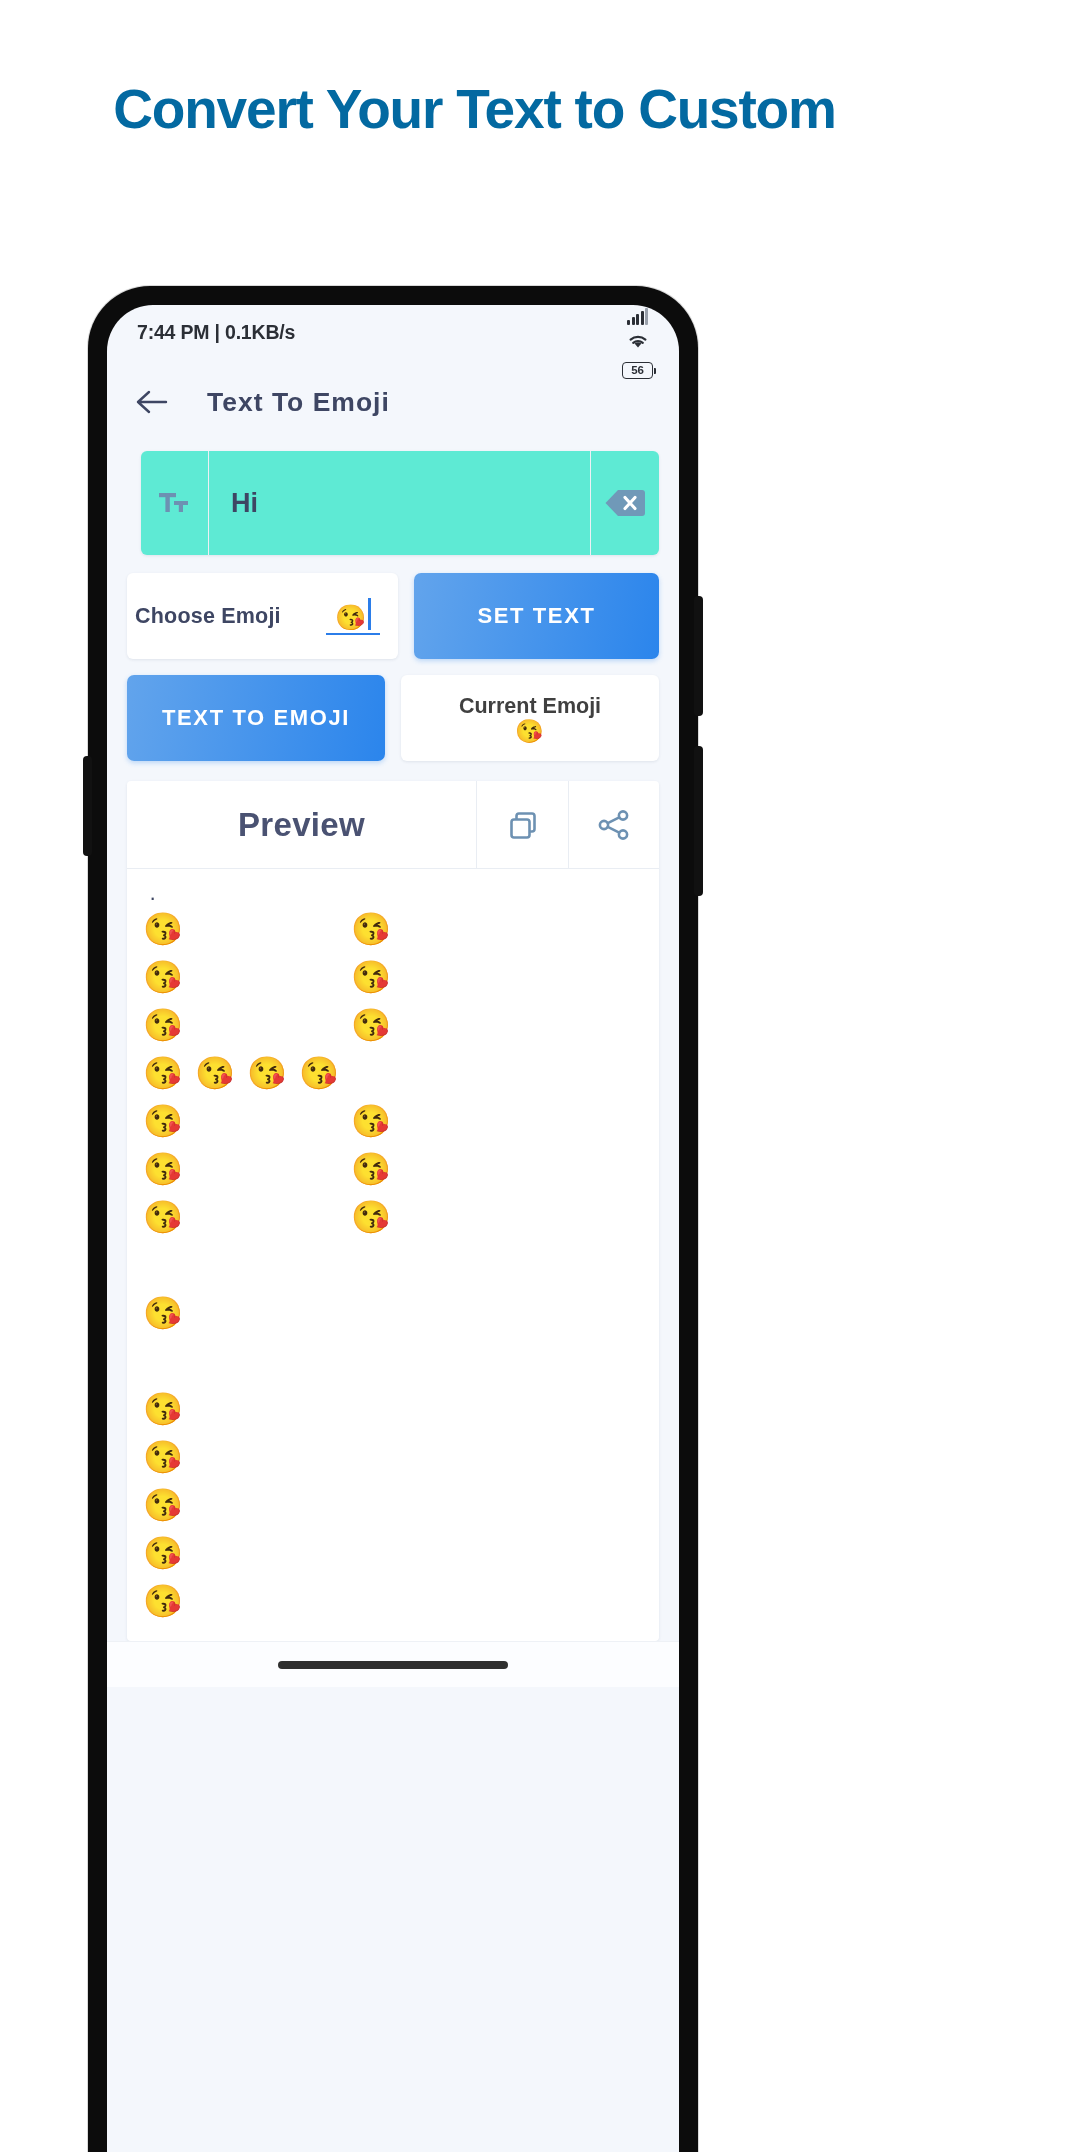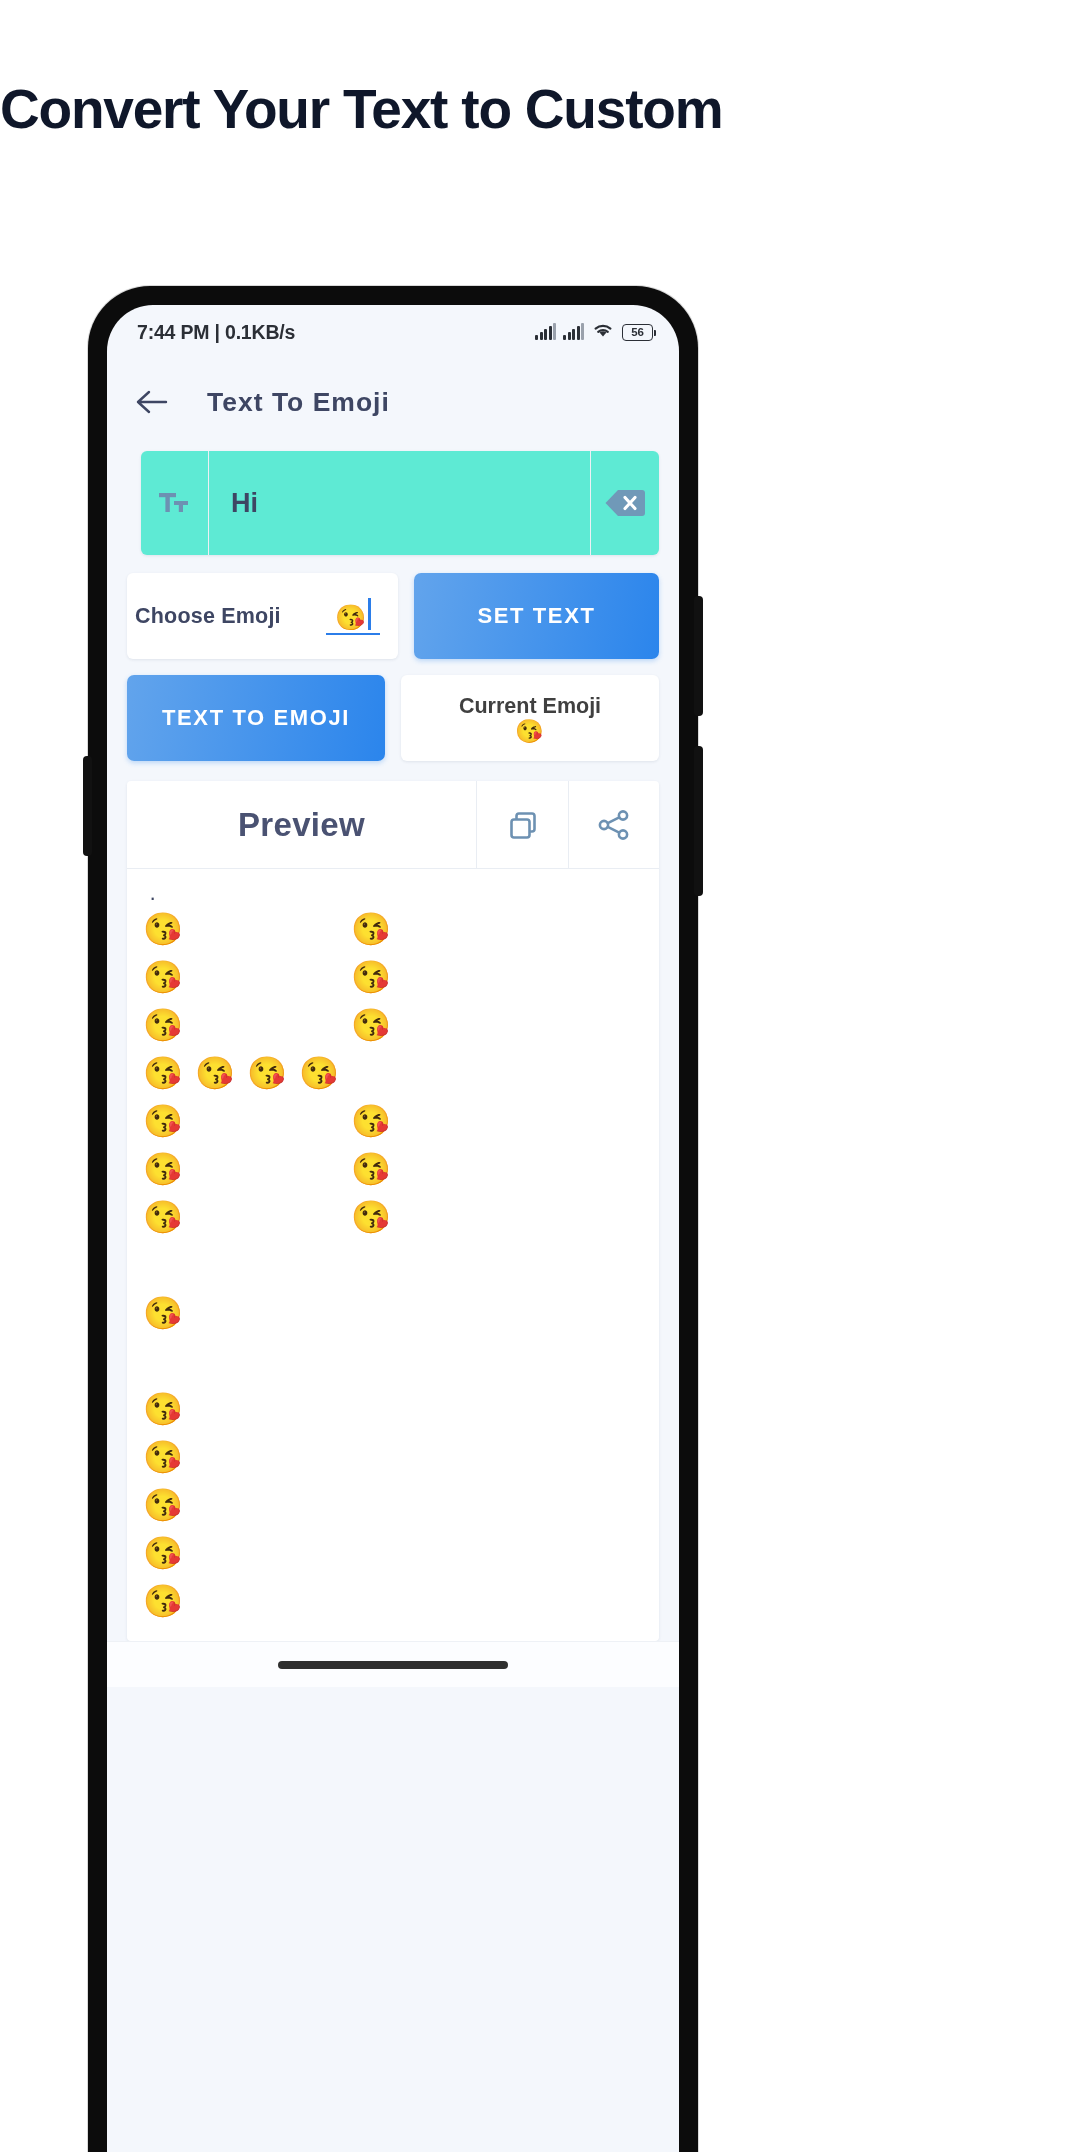--- a/index.html
+++ b/index.html
@@ -7,26 +7,27 @@
     width: 1080px; height: 2152px;
     background: #ffffff;
     font-family: "Liberation Sans", sans-serif;
     overflow: hidden;
   }
   .page { position: relative; width: 1080px; height: 2152px; background:#fff; }
 
   
   .promo {
     position: absolute; top: 78px; left: 0; width: 949px;
+    text-align: center;
     font-family: "Liberation Sans", sans-serif;
     font-weight: bold;
     font-size: 55px;
     line-height: 1.15;
     letter-spacing: -1.2px;
-    color: #0f172a;
+    color: #0369a1;
   }
   .promo .l2 { display:block; }
   .promo .emoji { font-size: 50px; letter-spacing: 0; }
 
   
   .phone {
     position: absolute;
     left: 88px; top: 286px;
     width: 610px; height: 1900px;
     background: #0c0c0c;
@@ -57,21 +58,21 @@
   
   .statusbar {
     height: 54px;
     display: flex; align-items: center; justify-content: space-between;
     padding: 0 26px 0 30px;
     color: #2b2f36;
     font-size: 19.5px;
     letter-spacing: -0.2px;
   }
   .sb-left { white-space: nowrap; font-weight: 700; }
-  .sb-right { display:flex; align-items:center; gap: 7px; }
+  .sb-right { display:flex; align-items:center; gap: 7px; flex-direction: column; }
   .sig { display:flex; align-items:flex-end; gap: 1.5px; height: 16px; }
   .sig i { display:block; width: 3px; background:#2b2f36; border-radius: 1px; }
   .sig i:nth-child(1){height:5px;} .sig i:nth-child(2){height:8px;}
   .sig i:nth-child(3){height:11px;} .sig i:nth-child(4){height:14px;}
   .sig i:nth-child(5){height:17px; background:#9aa1ac;}
   .battery {
     border: 1.8px solid #2b2f36; border-radius: 4px;
     width: 31px; height: 17px;
     display:flex; align-items:center; justify-content:center;
     font-size: 11.5px; font-weight: 600; color:#2b2f36;

